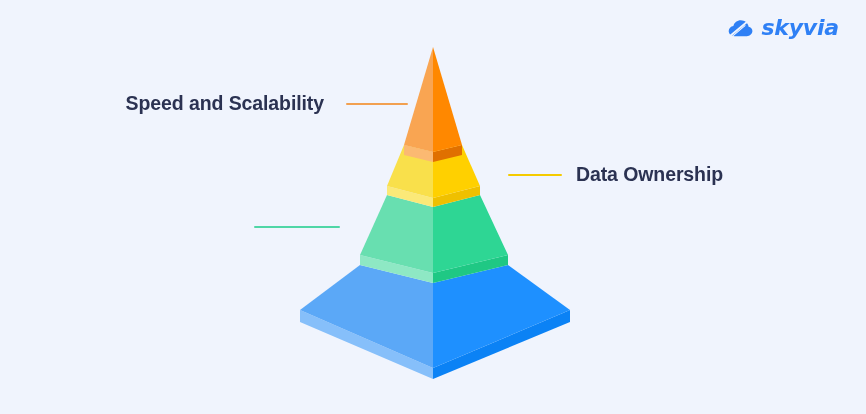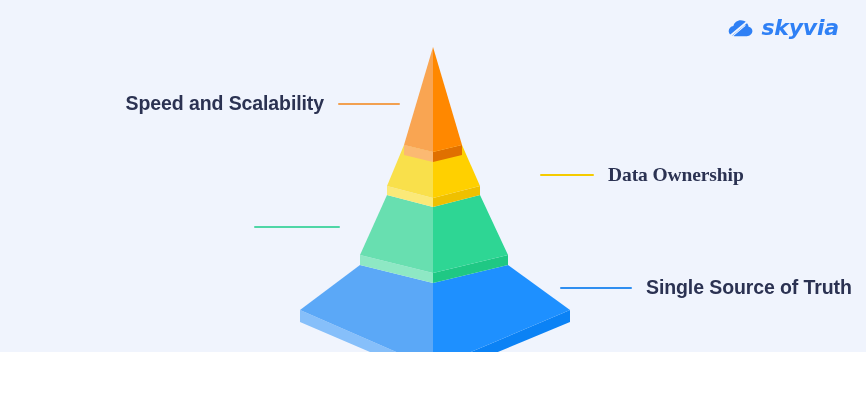--- a/index.html
+++ b/index.html
@@ -9,21 +9,21 @@
   body {
     width: 866px;
     height: 414px;
     font-family: "Liberation Sans", sans-serif;
     background: #ffffff;
     overflow: hidden;
   }
   #infographic {
     position: relative;
     width: 866px;
-    height: 352px;
+    height: 414px;
     background: #f0f4fd;
     border-radius: 0;
     overflow: hidden;
   }
   .brand {
     position: absolute;
     top: 17px;
     right: 27px;
     display: flex;
     align-items: center;
@@ -70,23 +70,23 @@
   .callout.left {
     flex-direction: row;
     justify-content: flex-end;
   }
   .callout.left .callout-rule {
     margin-left: 14px;
   }
   .callout.right .callout-rule {
     margin-right: 14px;
   }
-  #callout-speed      { left: 40px;  top: 94px;  width: 360px; }
+  #callout-speed      { left: 48px;  top: 94px;  width: 360px; gap: 8px; }
   #callout-analytics  { left: 0px;   top: 226px; width: 340px; }
-  #callout-ownership  { left: 540px; top: 165px; font-family: Liberation Serif, serif; }
+  #callout-ownership  { left: 508px; top: 165px; }
   #callout-truth      { left: 560px; top: 278px; }
 </style>
 </head>
 <body>
 
 <div id="infographic">
 
   <div class="brand">
     <svg class="brand-mark" viewBox="0 0 27 20">
       <path d="M7.6 18.2c-3.3 0-5.9-2.3-5.9-5.2 0-2.6 2-4.7 4.7-5.1C7.2 4.6 10.2 2.3 13.8 2.3c4 0 7.3 2.8 7.8 6.4 2.2.4 3.8 2.2 3.8 4.4 0 2.8-2.5 5.1-5.6 5.1H7.6z" fill="#2f80f5"></path>
@@ -135,18 +135,14 @@
 
   <div class="callout left" id="callout-analytics">
     <span class="callout-rule" style="width:86px;background:#4fd6a6"></span>
   </div>
 
   <div class="callout right" id="callout-ownership">
     <span class="callout-rule" style="width:54px;background:#f5cb00"></span>
     <span class="callout-label">Data Ownership</span>
   </div>
 
-  <div class="callout right" id="callout-truth">
-    <span class="callout-rule" style="width:72px;background:#2f8ef0"></span>
-    <span class="callout-label">Single Source of Truth</span>
-  </div>
 
 </div>
 
 </body></html>

